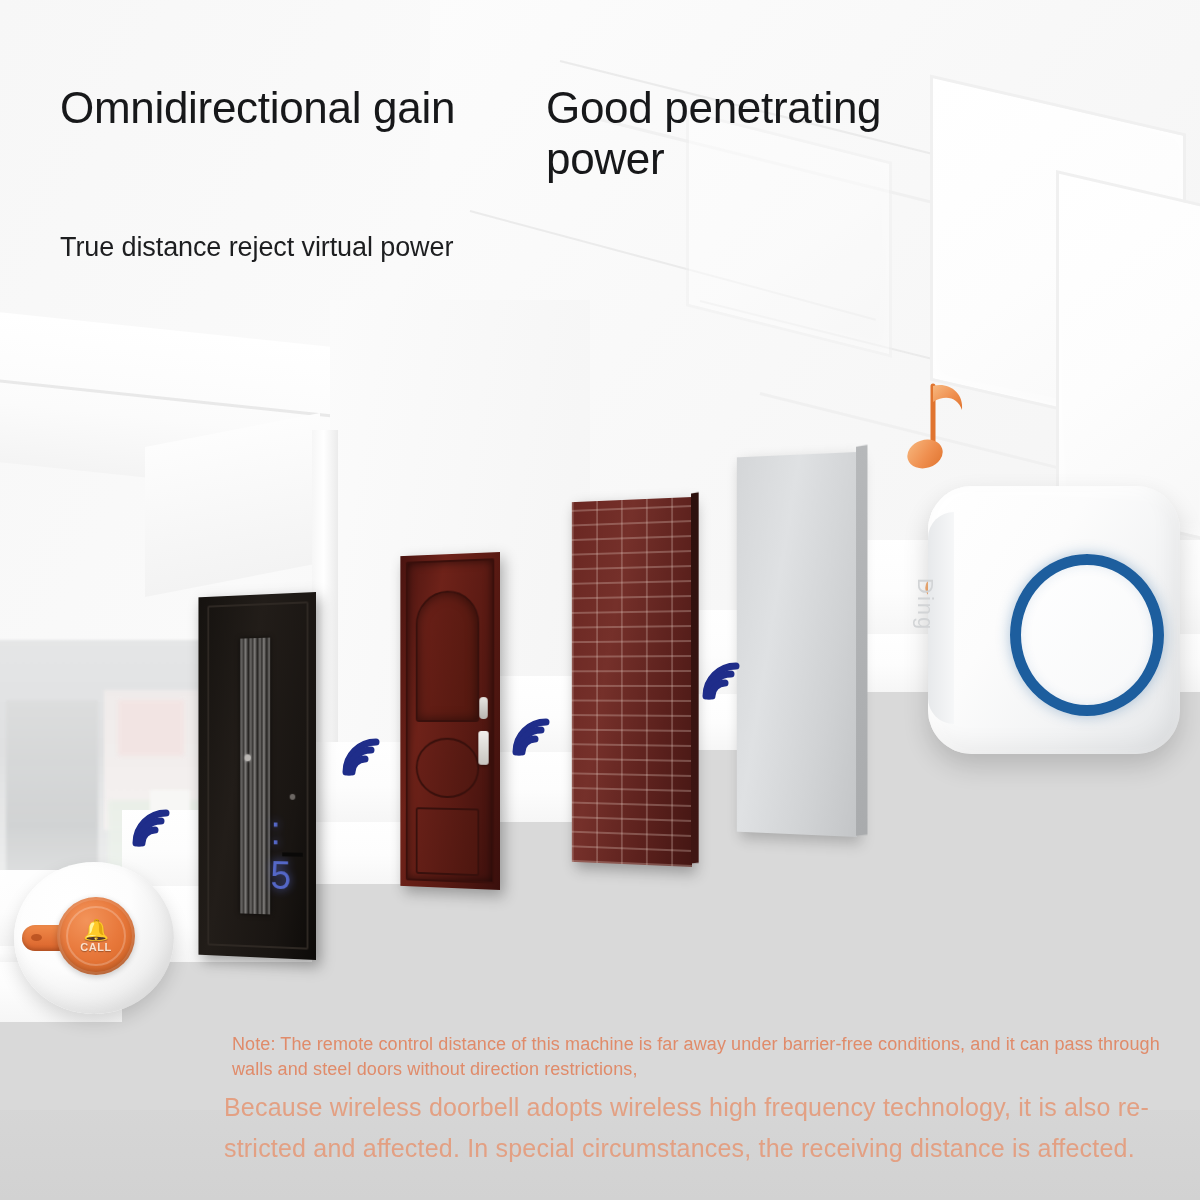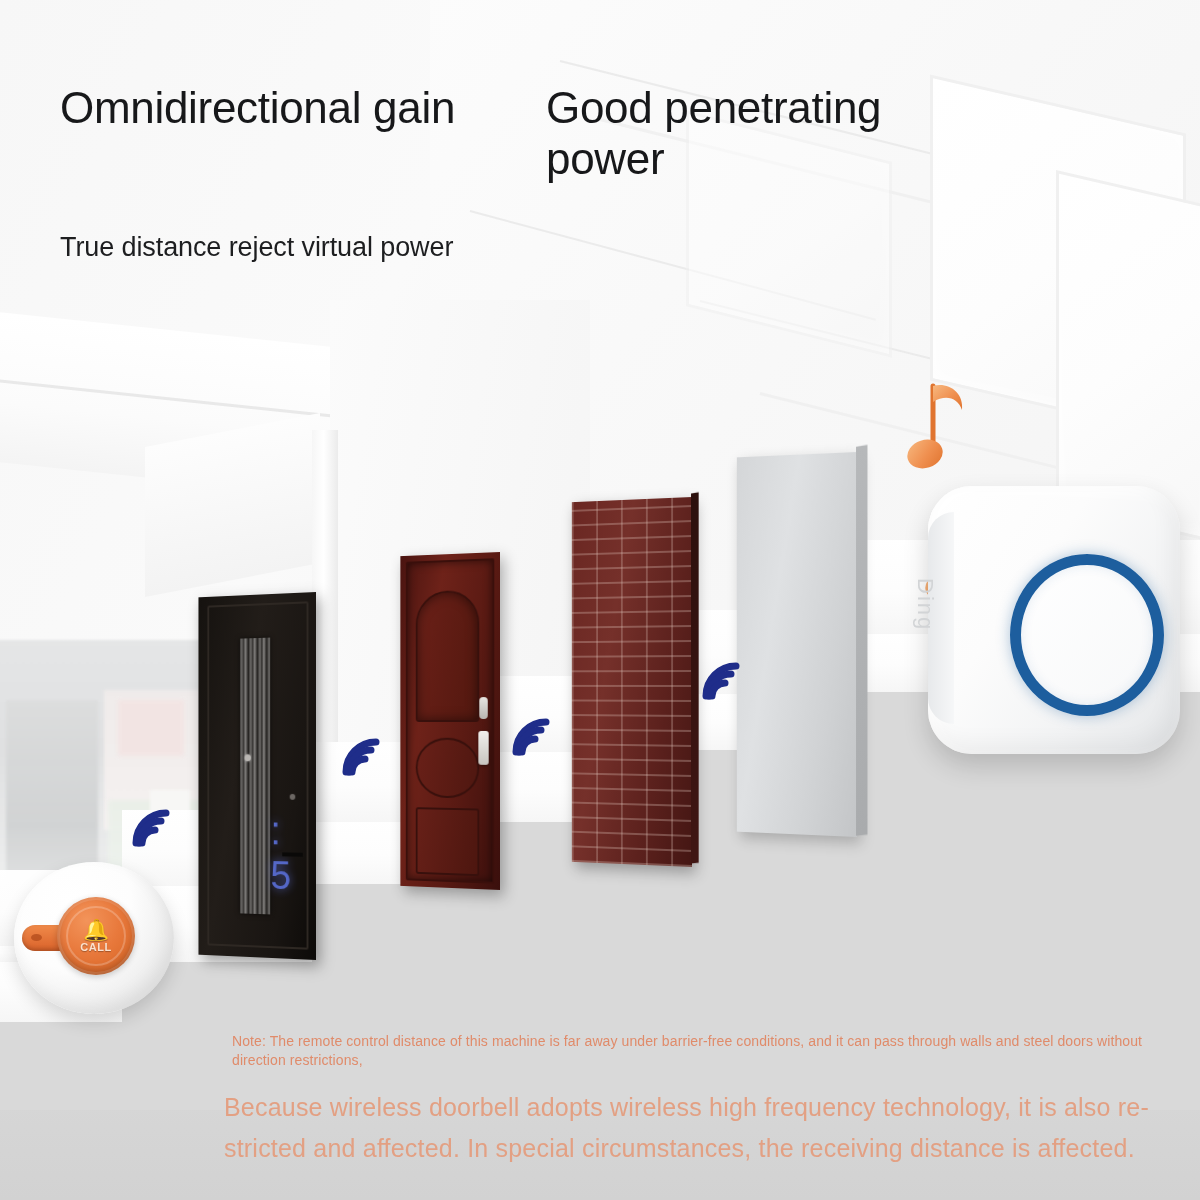--- a/index.html
+++ b/index.html
@@ -313,21 +313,21 @@
   .sub1{
     position:absolute;left:60px;top:232px;
     font-size:27px;color:#1d1e20;font-weight:400;letter-spacing:-.1px;
   }
   .sub2{
     position:absolute;left:58px;top:281px;width:770px;
     font-size:22px;color:#1d1e20;line-height:1.32;letter-spacing:-.1px;
   }
   .note-small{
     position:absolute;left:232px;top:1032px;width:940px;
-    font-size:14px;line-height:1.38;color:#e08b6a;letter-spacing:.1px;
+    font-size:18px;line-height:1.38;color:#e08b6a;letter-spacing:.1px;
   }
   .note-big{
     position:absolute;left:224px;top:1087px;width:960px;
     font-size:25px;line-height:1.62;color:#e3a083;letter-spacing:.2px;
   }
 </style>
 </head>
 <body>
 
 <div id="stage">

